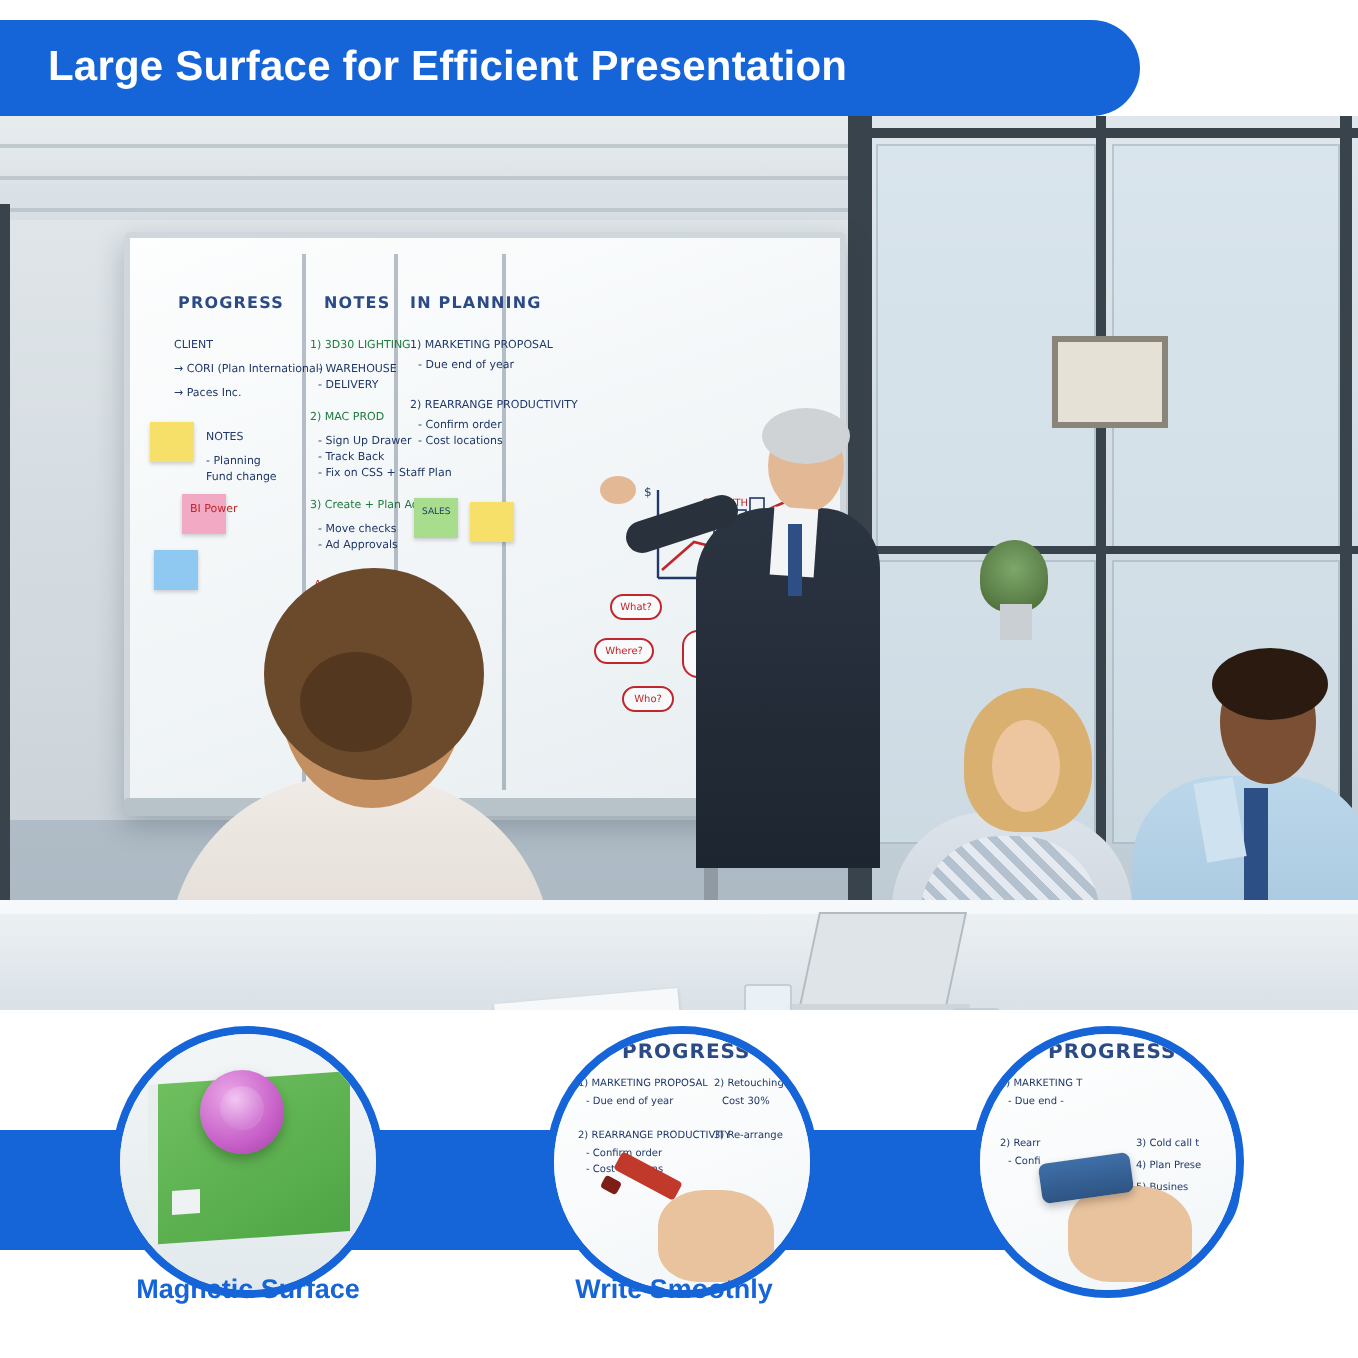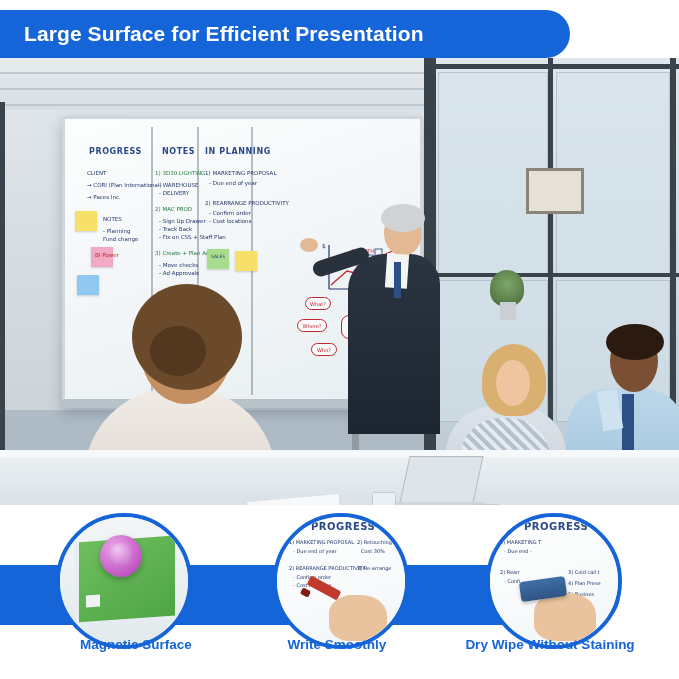--- a/index.html
+++ b/index.html
@@ -210,21 +210,21 @@
   .circle.c3 { left: 486px; }
   .cap {
     position: absolute;
     top: 132px;
     width: 220px;
     text-align: center;
     color: #1565d8;
     font-size: 13.5px;
     font-weight: bold;
   }
-  .cap.c1 { left: 26px; }
+  .cap.c1 { left: 14px; }
   .cap.c2 { left: 227px; }
   .cap.c3 { left: 440px; }
 
   
   .green-board {
     position: absolute;
     left: 14px; top: 22px; width: 96px; height: 80px;
     background: linear-gradient(150deg, #6fbf5f 0%, #4ea544 100%);
     border-left: 5px solid #e8eef0;
     transform: skewY(-4deg);
@@ -488,16 +488,15 @@
         <div class="cu-text" style="left:10px;top:52px;">2) Rearr</div>
         <div class="cu-text" style="left:14px;top:61px;">- Confi</div>
         <div class="cu-text" style="left:78px;top:52px;">3) Cold call t</div>
         <div class="cu-text" style="left:78px;top:63px;">4) Plan Prese</div>
         <div class="cu-text" style="left:78px;top:74px;">5) Busines</div>
 
         <div class="hand" style="left:44px;top:76px;width:62px;height:48px;"></div>
         <div class="eraser" style="left:30px;top:62px;width:46px;height:20px;transform:rotate(-8deg);"></div>
       </div>
     </div>
-    <div class="cap c3">Dry Wipe Without Staining</div>
   </div>
 
 </div>
 
 </body></html>

